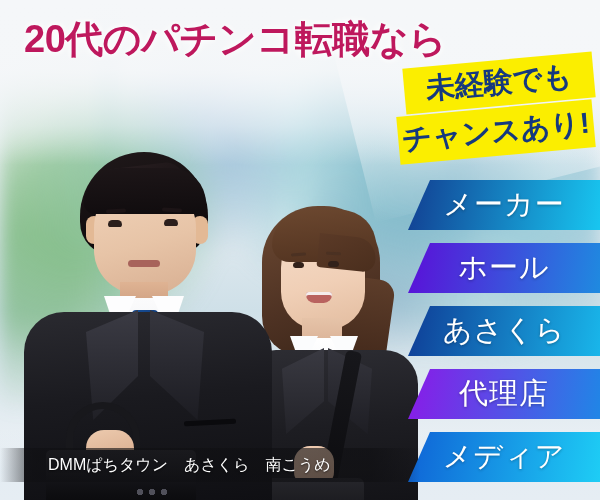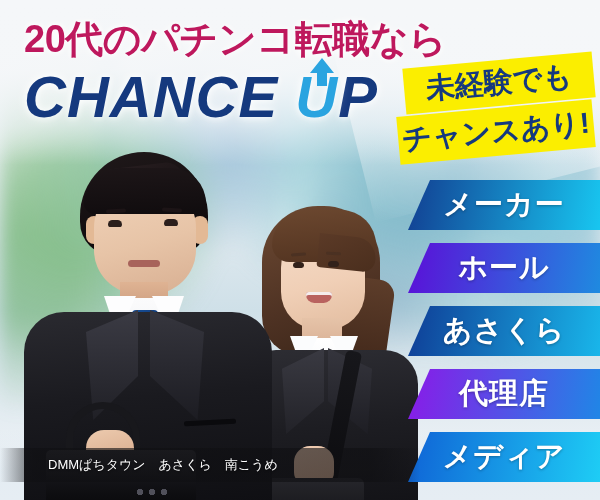--- a/index.html
+++ b/index.html
@@ -290,33 +290,33 @@
   }
 
   
   .categories { position:absolute; left:408px; top:180px; width:192px; }
   .category-banner {
     position:relative; width:192px; height:50px; margin-bottom:13px;
     clip-path:polygon(22px 0, 100% 0, 100% 100%, 0 100%);
     display:flex; align-items:center; justify-content:center;
   }
   .category-label {
-    font-size:29px; font-weight:bold; color:#ffffff;
+    font-size:29px; font-weight:normal; color:#ffffff;
     letter-spacing:1px; white-space:nowrap;
     text-shadow:0 1px 3px rgba(0,0,0,.30);
   }
 
   
   .credit-bar {
     position:absolute; left:0; bottom:18px; width:100%; height:34px;
     background:linear-gradient(90deg, rgba(0,0,0,0) 0%, rgba(15,15,18,.62) 6%, rgba(15,15,18,.62) 62%, rgba(0,0,0,0) 70%);
     display:flex; align-items:center;
   }
   .credit-text {
-    margin-left:48px; color:#ffffff; font-size:13px; white-space:pre;
+    margin-left:48px; color:#ffffff; font-size:16px; white-space:pre;
     text-shadow:0 1px 2px rgba(0,0,0,.6);
   }
 </style>
 </head>
 <body>
 
 <div class="banner-ad">
 
   <div class="bg-photo">
     <div class="bg-sky"></div>
@@ -375,25 +375,20 @@
       <div class="m-bag-handle"></div>
       <div class="m-hand"></div>
       <div class="m-bag"></div>
       <div class="m-bag-dots"></div>
     </div>
 
   </div>
 
   <div class="headline">
     <div class="headline-line1">20代のパチンコ転職なら</div>
-    <div class="headline-line2">
-      <span>CHANCE </span><span class="chance-up-u"><span>U</span><svg class="arrow-up-icon" viewBox="0 0 26 30">
-            <path d="M13 1 L25 16 L18 16 L18 29 L8 29 L8 16 L1 16 Z" fill="#2aa4e0"></path>
-          </svg></span><span>P</span>
-    </div>
   </div>
 
   <div class="badge">
     <div class="badge-band one" style="background: rgb(251, 238, 0); color: rgb(21, 57, 126);">未経験でも</div>
     <div class="badge-band two" style="background: rgb(251, 238, 0); color: rgb(21, 57, 126);">チャンスあり!</div>
   </div>
 
   <div class="categories">
 
     <div class="category-banner" style="background: linear-gradient(100deg, rgb(18, 63, 146) 0%, rgb(24, 198, 240) 100%);">

